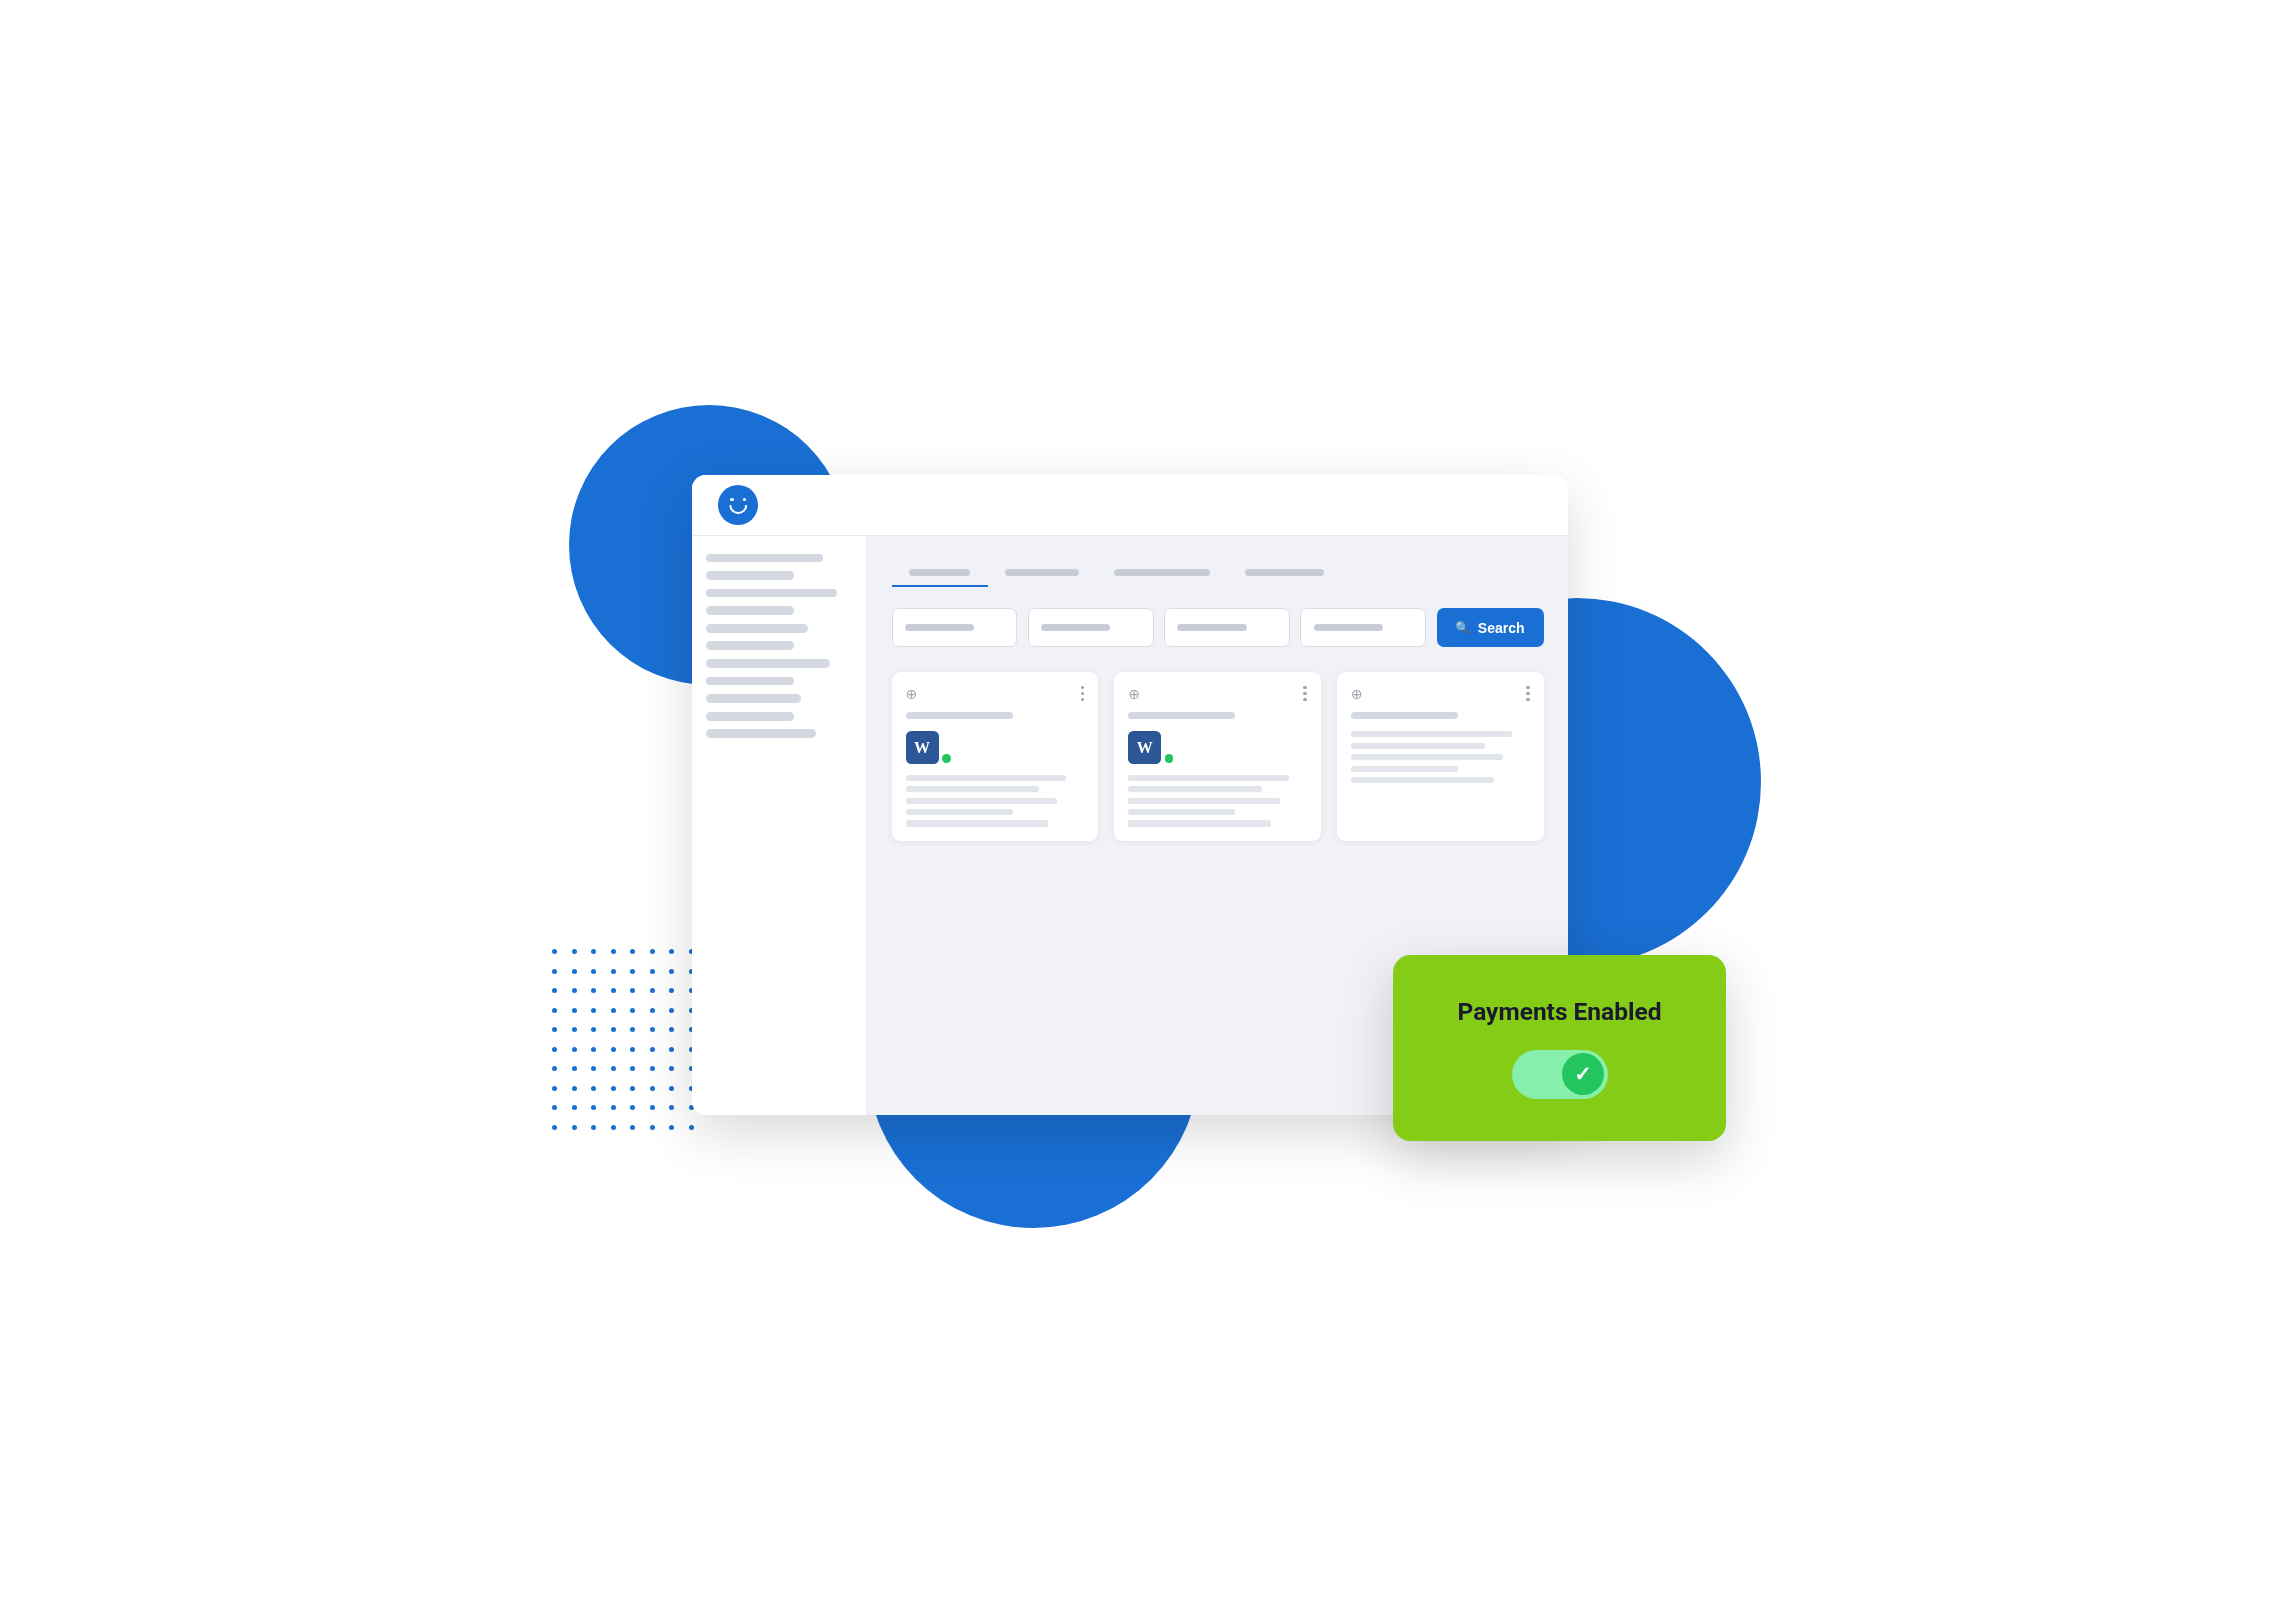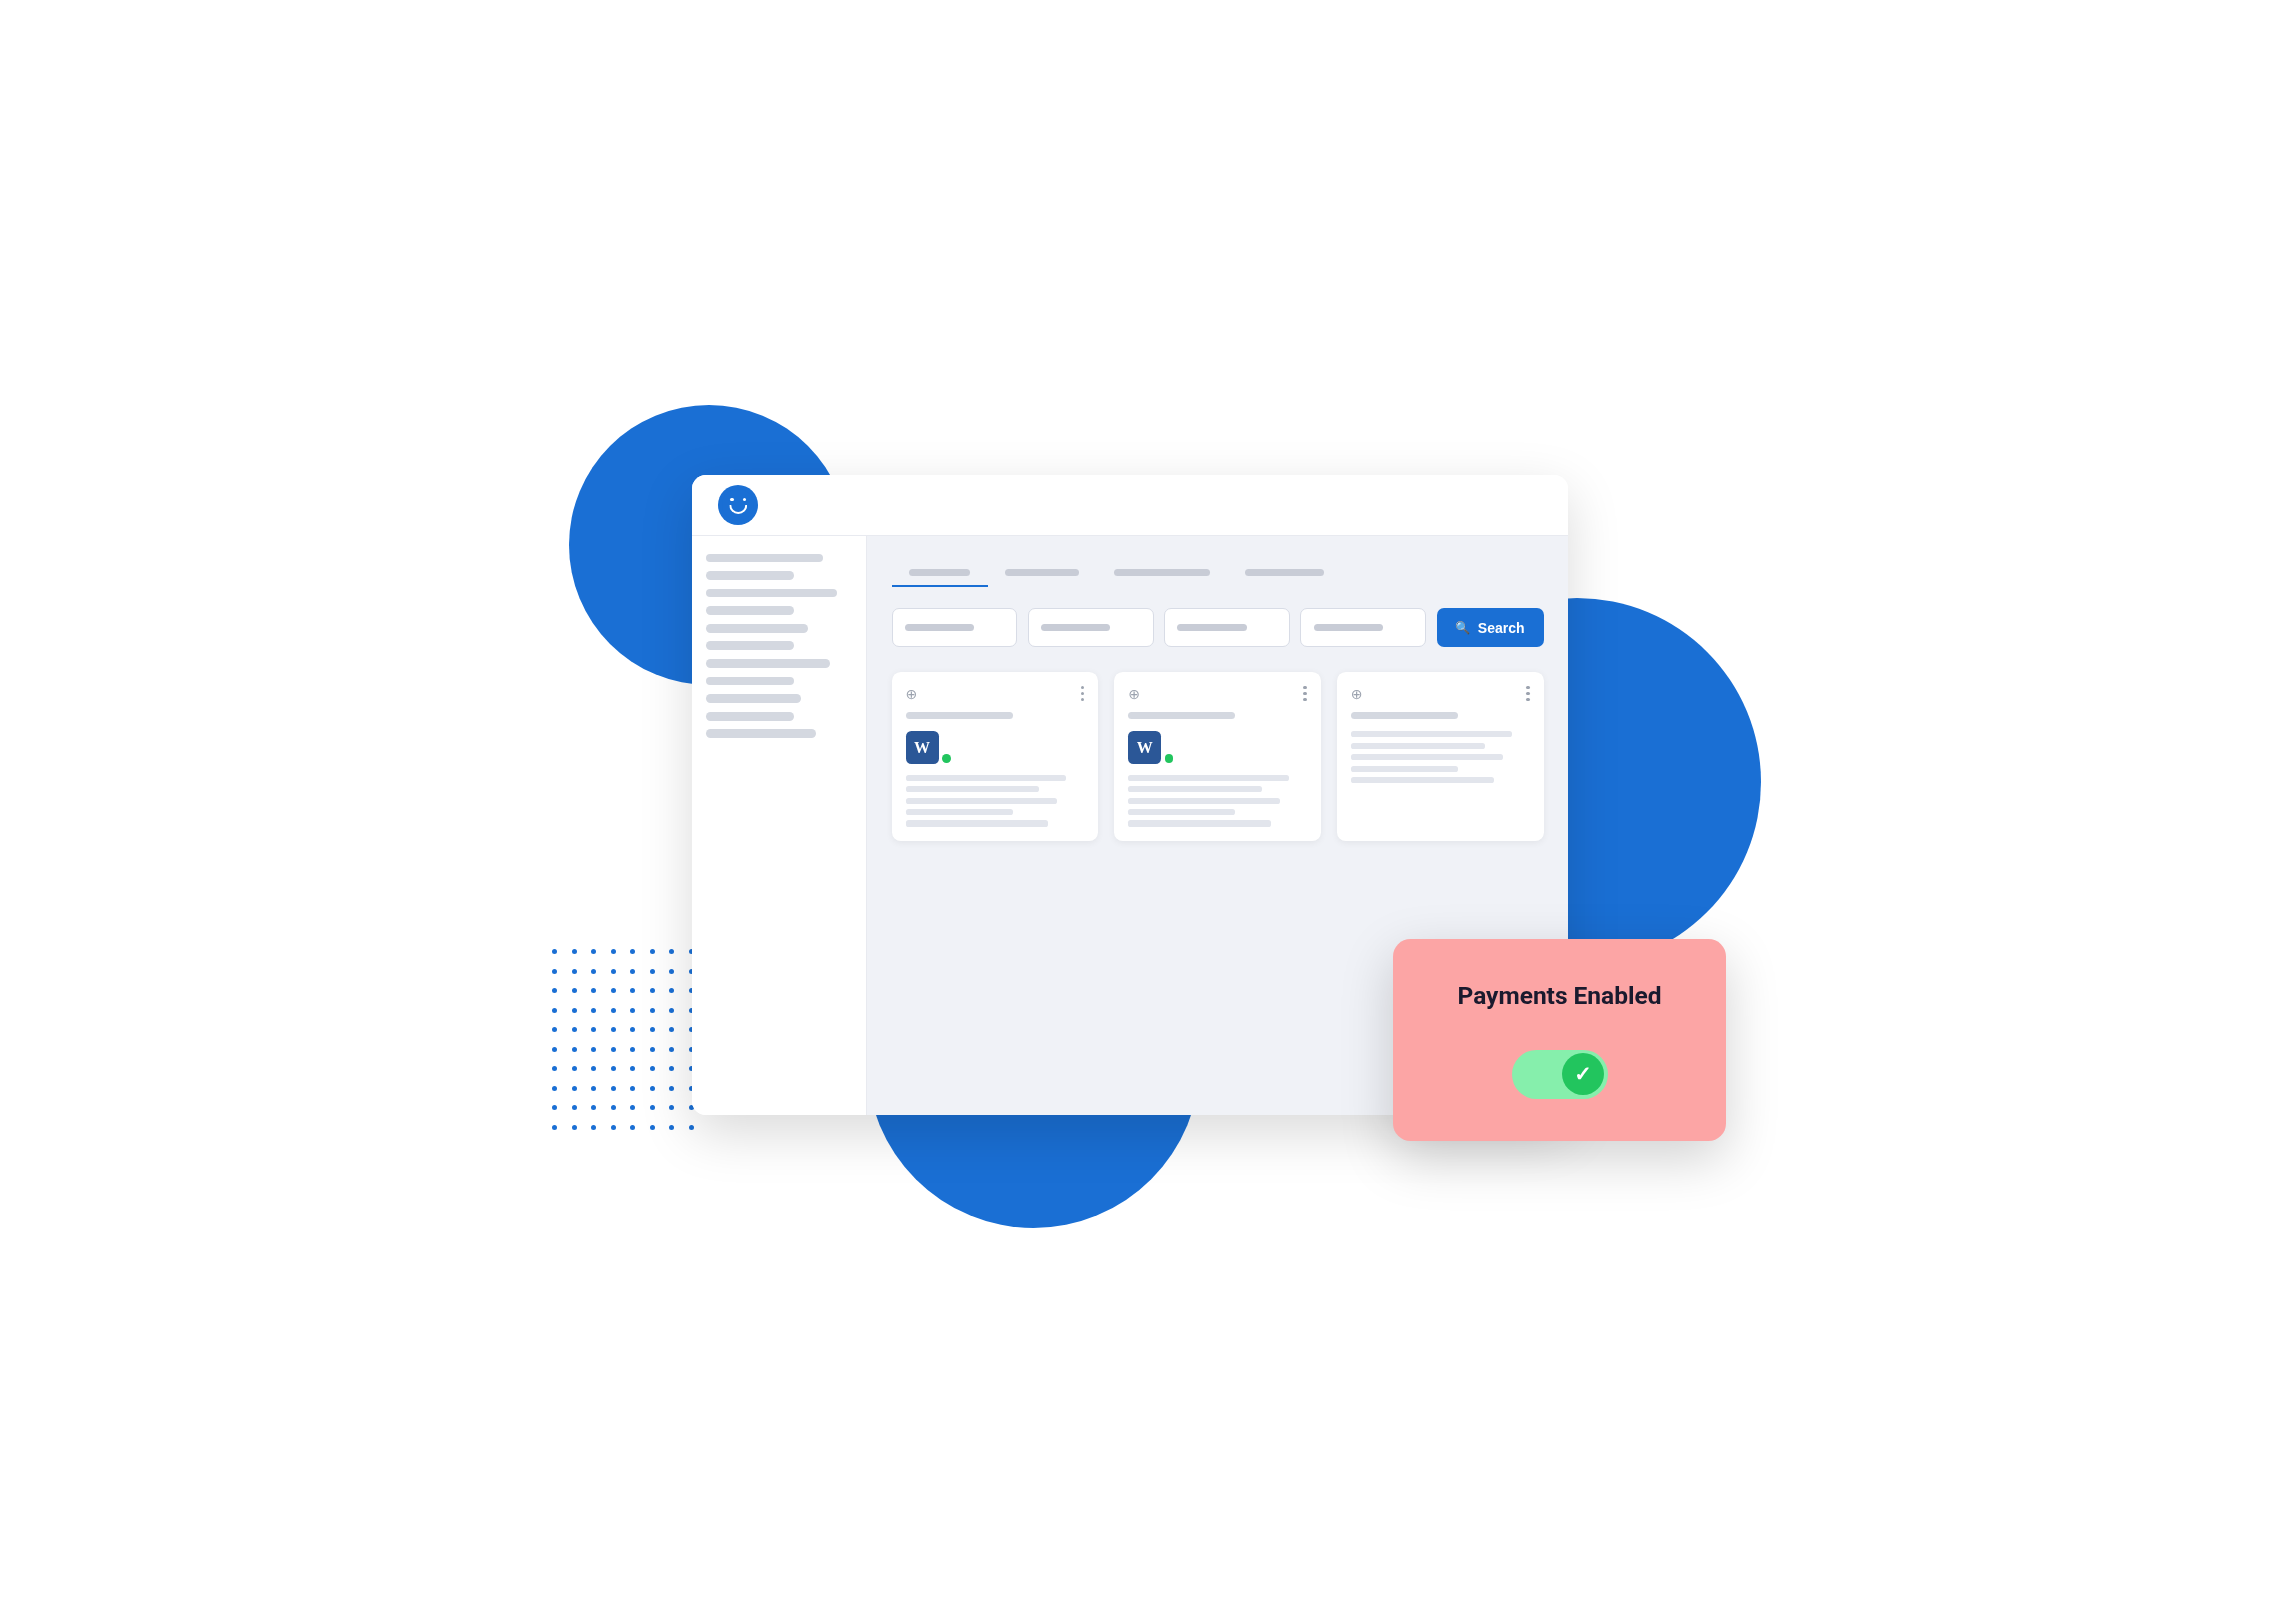--- a/index.html
+++ b/index.html
@@ -356,29 +356,29 @@
     .card-line:nth-child(3) { width: 85%; }
     .card-line:nth-child(4) { width: 60%; }
     .card-line:nth-child(5) { width: 80%; }
 
     
     .payments-card {
       position: absolute;
       bottom: 17.5px;
       right: -53px;
       width: 333px;
-      background: #fca5a5;
+      background: #84cc16;
       border-radius: 17.5px;
       box-shadow: 0 17.5px 53px rgba(0,0,0,0.18);
       padding: 42px 44px;
       z-index: 10;
       display: flex;
       flex-direction: column;
       align-items: center;
-      gap: 40px;
+      gap: 24px;
     }
 
     .payments-title {
       font-size: 24.5px;
       font-weight: 700;
       color: #1a1a2e;
       text-align: center;
     }
 
     .toggle-container {

